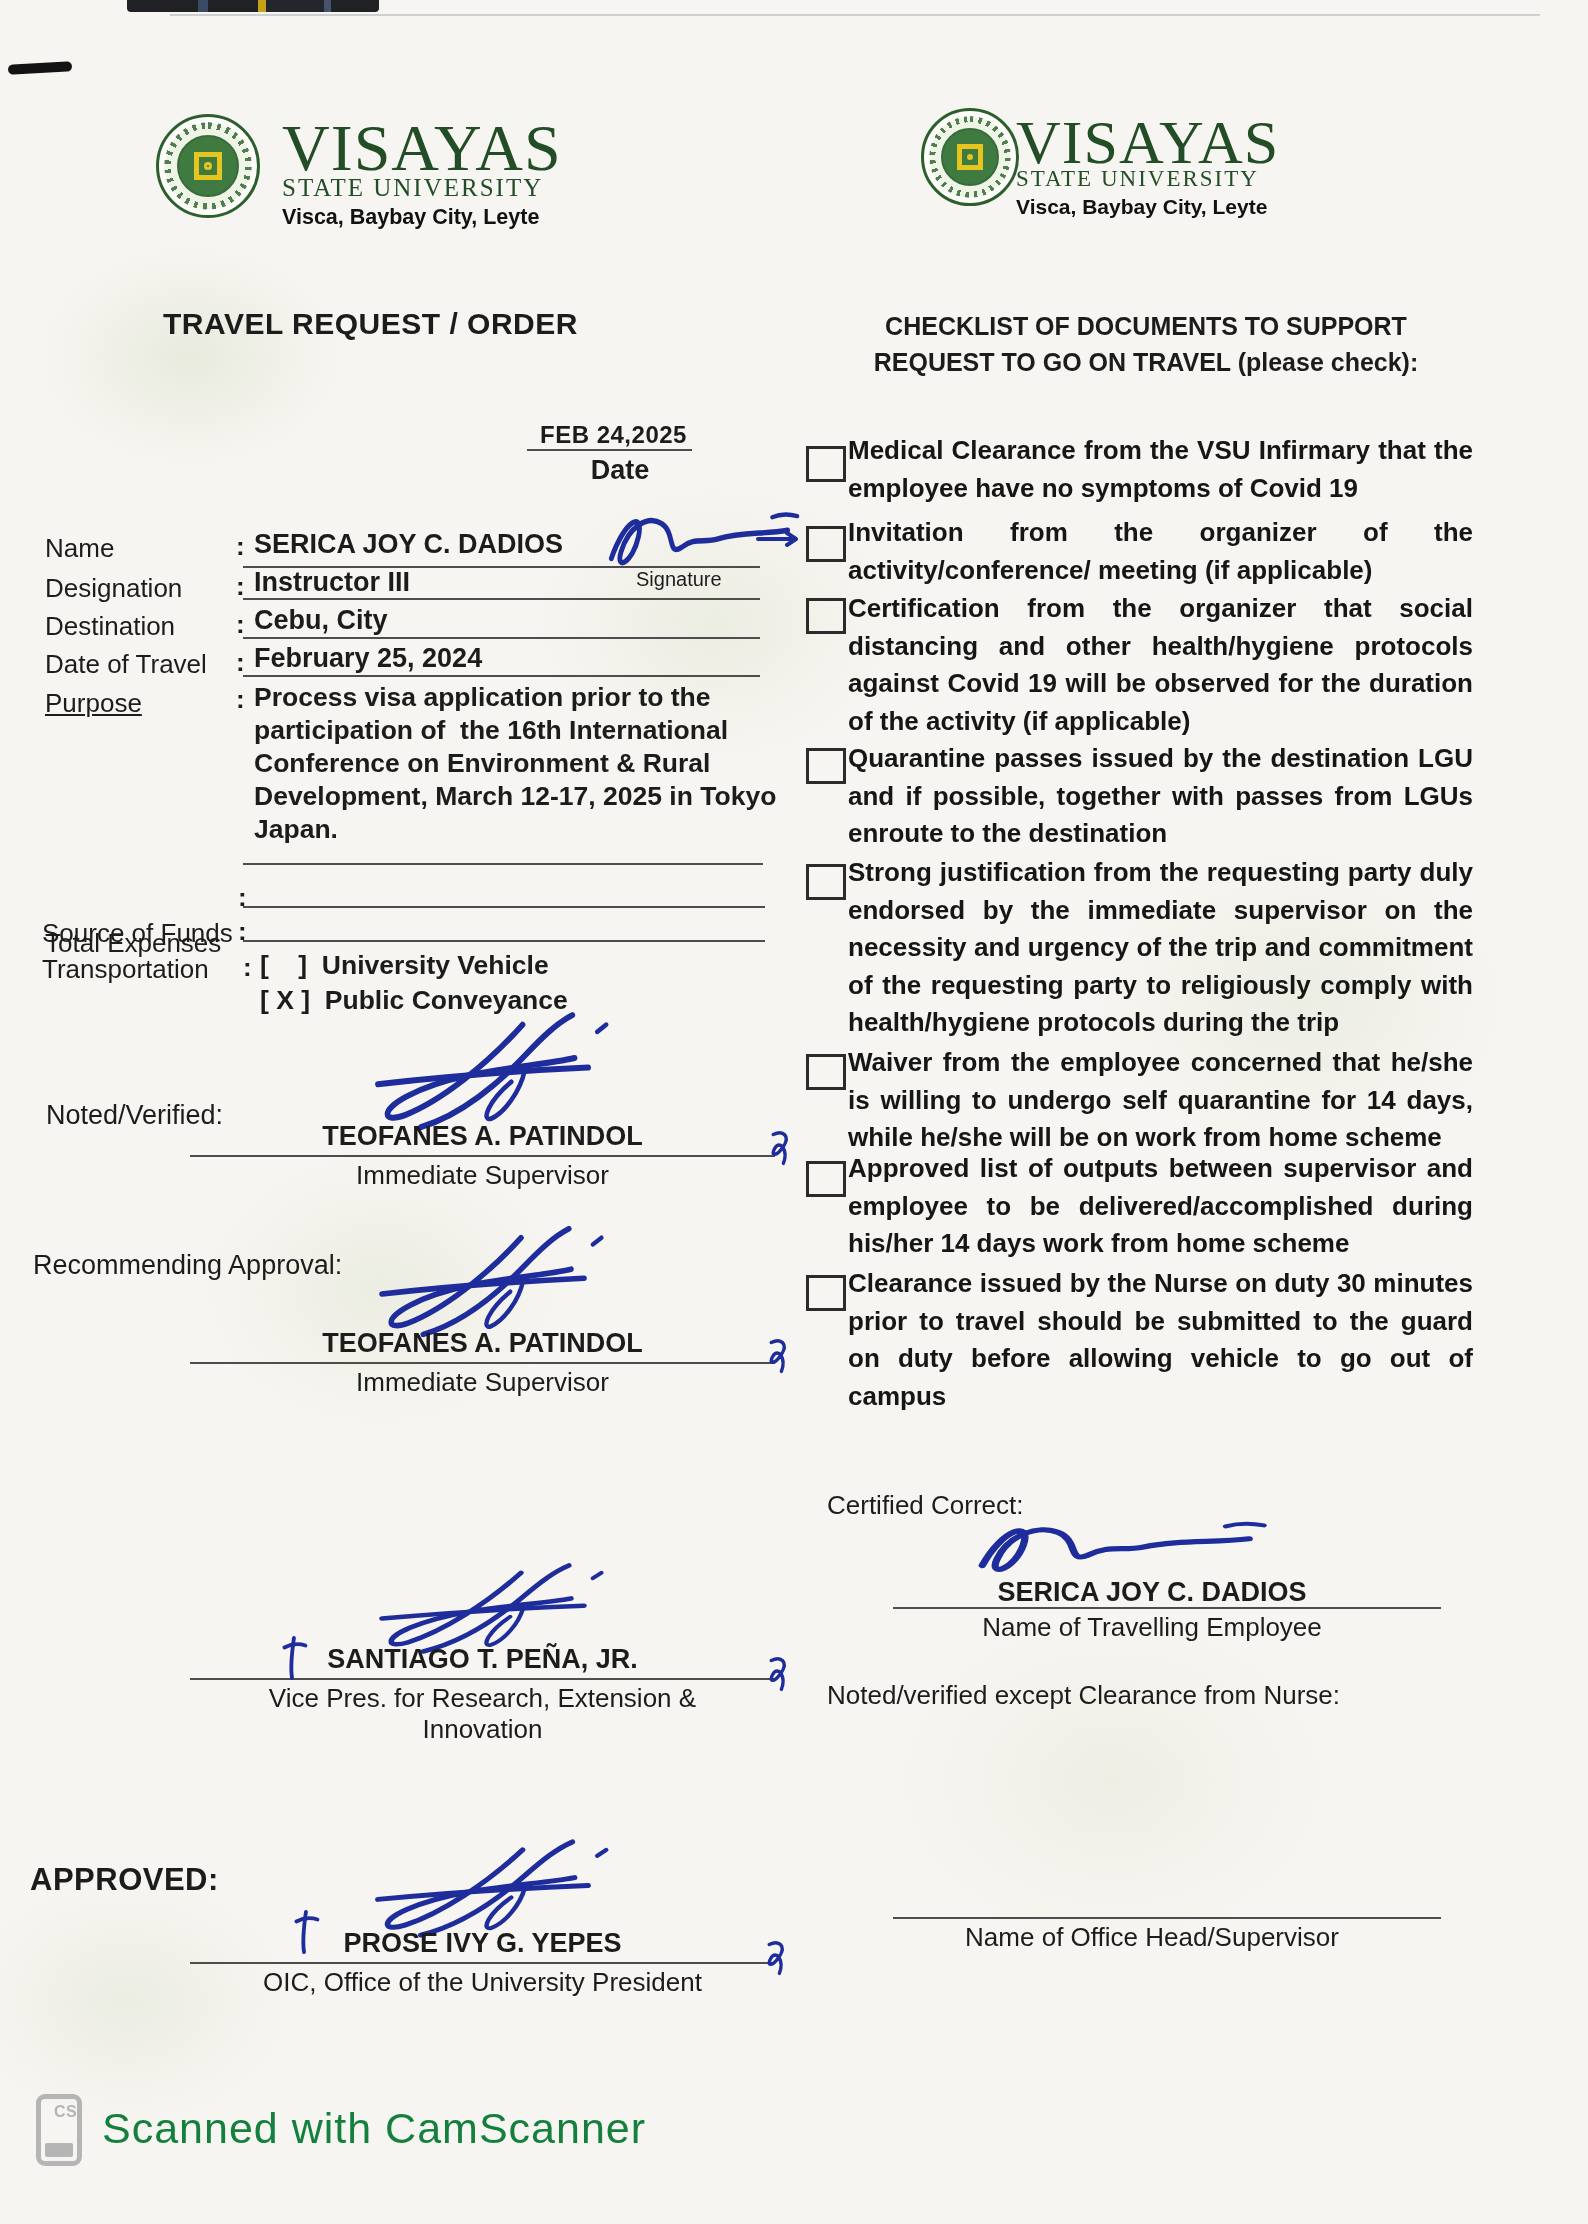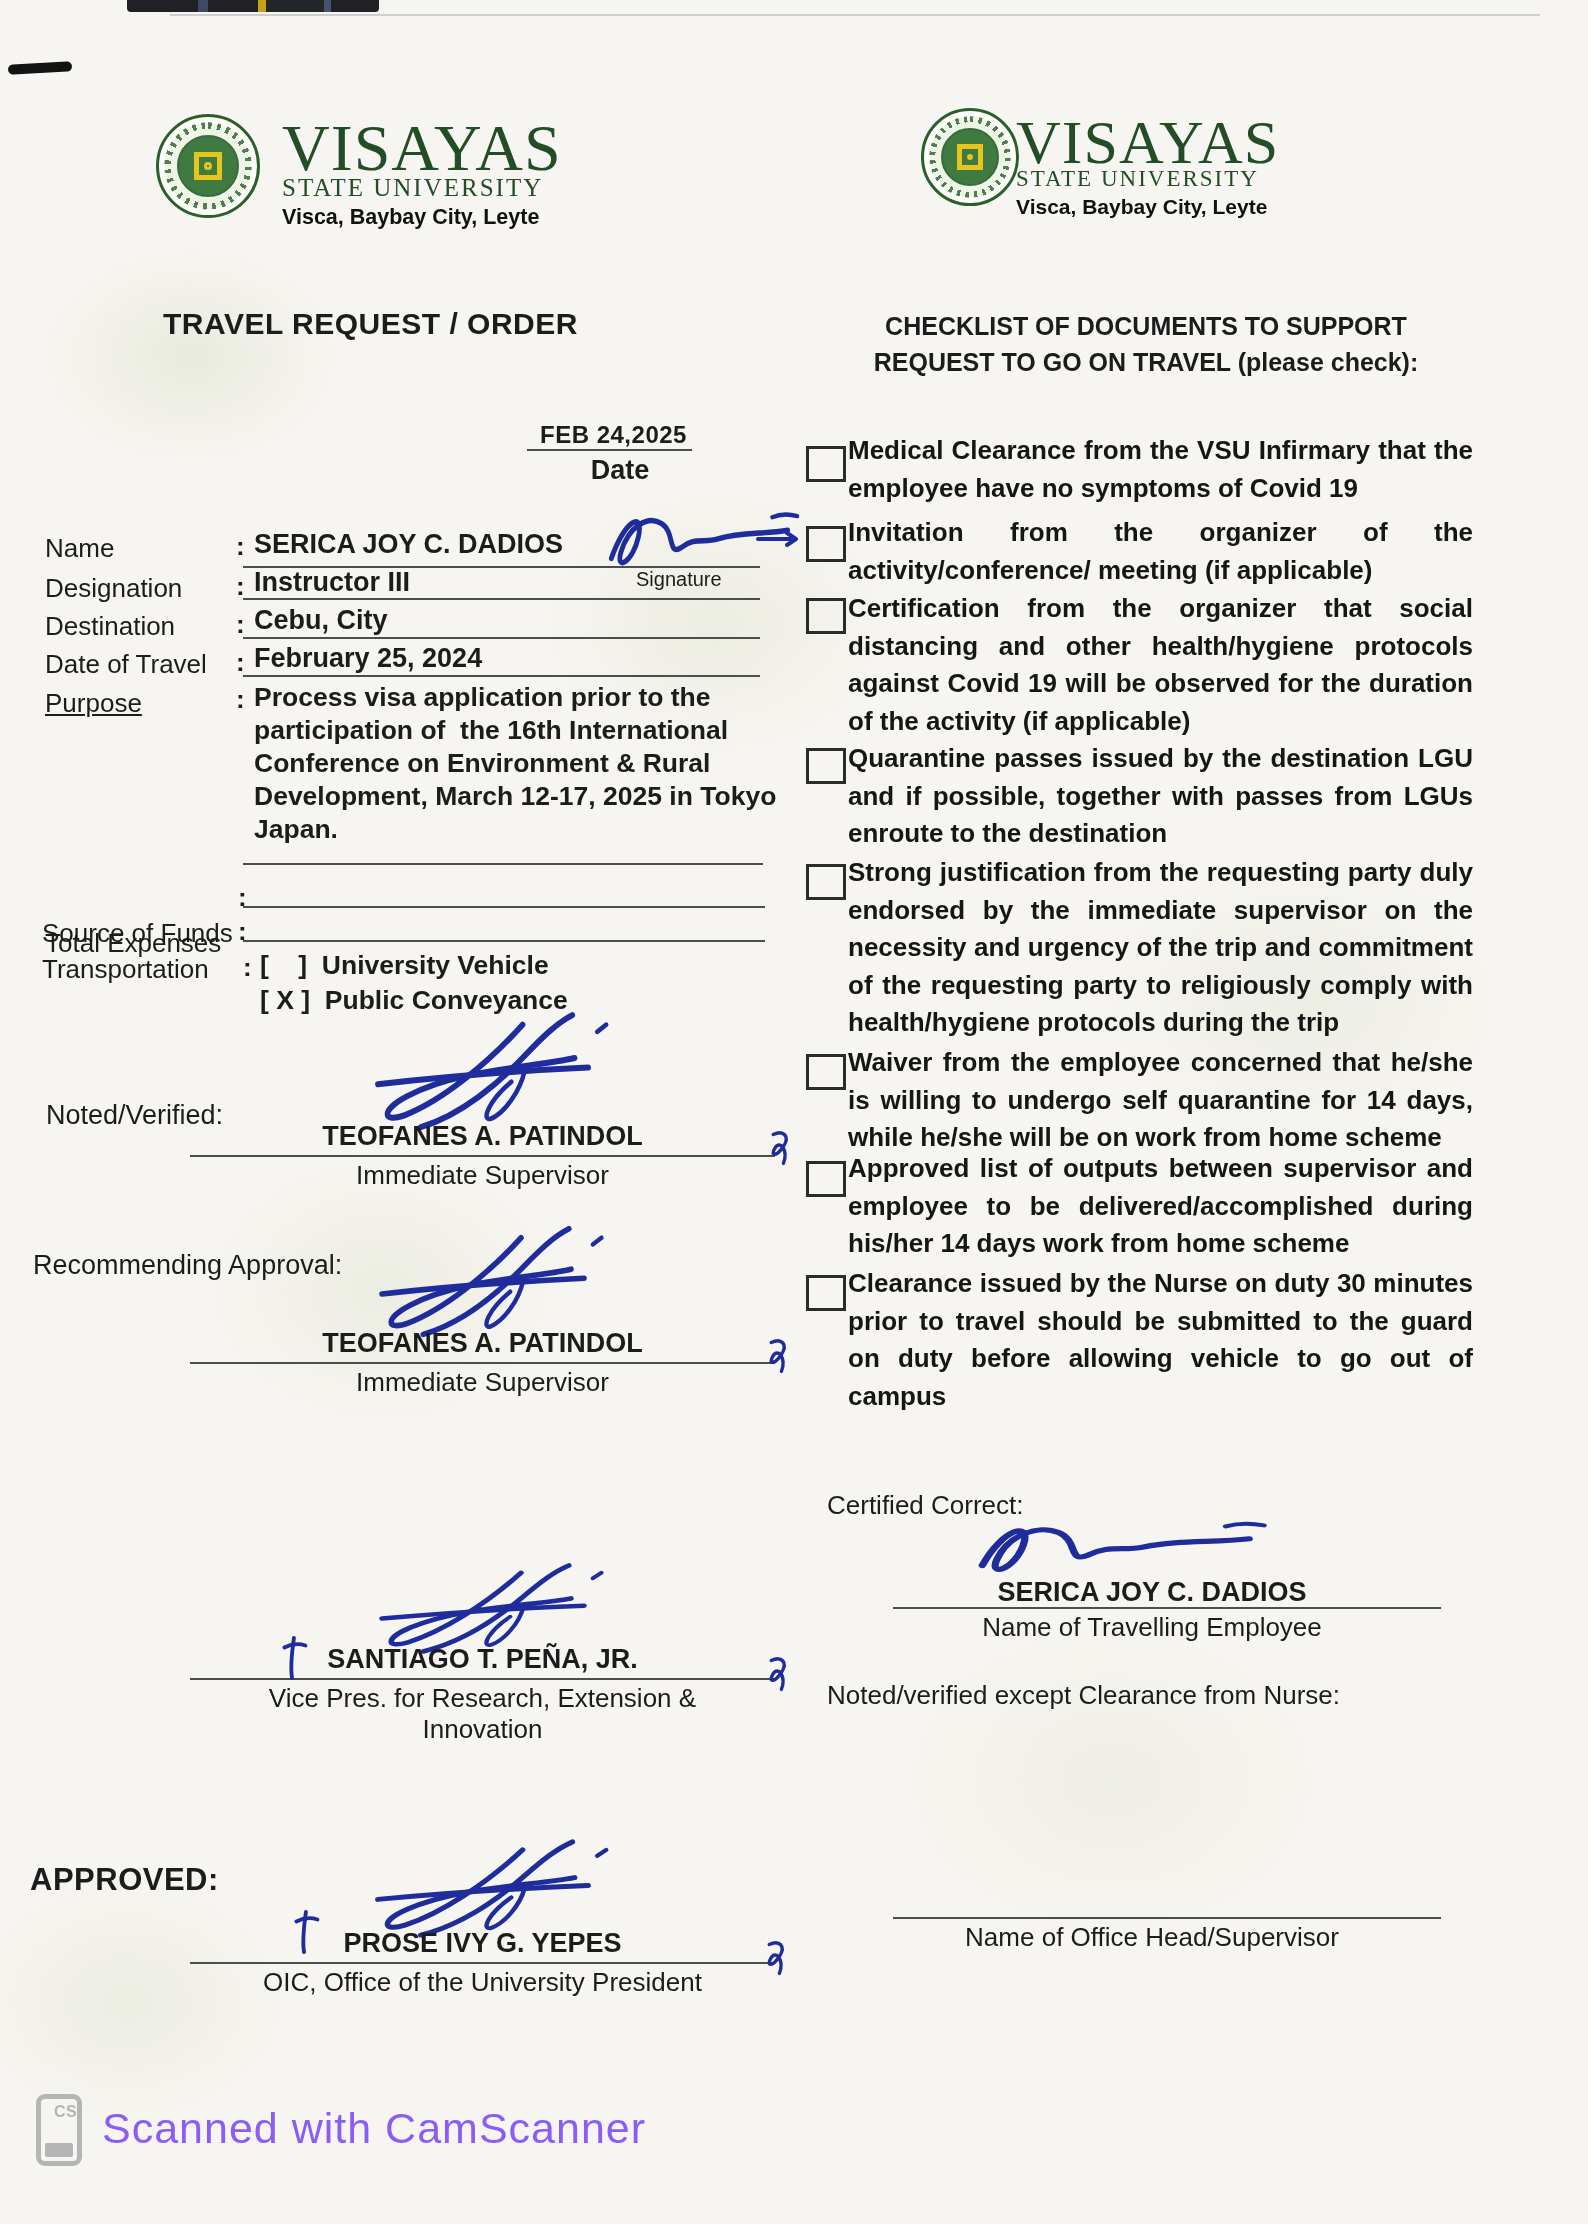--- a/index.html
+++ b/index.html
@@ -57,21 +57,21 @@
   .sigblock .scrawl{display:block;margin:0 auto -12px auto;}
   .sig-name{font-size:27px;font-weight:700;}
   .sigblock .rule{margin-top:3px;}
   .sig-title{font-size:26px;margin-top:3px;font-weight:500;}
   .seclabel{font-size:27px;font-weight:500;}
   .approved{font-size:31px;font-weight:700;letter-spacing:.5px;}
   
   .cs-badge{width:46px;height:72px;border:5px solid #b5b5b5;border-radius:9px;color:#b5b5b5;}
   .cs-badge .cs-txt{font-size:16px;font-weight:700;text-align:center;margin-top:4px;letter-spacing:.5px;padding-left:13px;}
   .cs-badge .cs-bar{position:absolute;left:4px;right:4px;bottom:4px;height:14px;background:#b5b5b5;border-radius:2px;}
-  .wm-text{font-size:43px;color:#8b5cf6;letter-spacing:1px;font-weight:400;}
+  .wm-text{font-size:43px;color:#15803d;letter-spacing:1px;font-weight:400;}
 </style>
 </head>
 <body>
 
 <svg width="0" height="0" style="position:absolute" aria-hidden="true">
   <defs>
     <g id="sig-big" stroke="#1e2d9b" fill="none" stroke-linecap="round">
       <path stroke-width="5" d="M150 14 C118 48 78 78 46 90 C26 97 24 86 48 74 C94 51 160 50 196 42"></path>
       <path stroke-width="5" d="M22 64 C80 58 160 52 208 50"></path>
       <path stroke-width="5" d="M60 100 C96 90 130 62 152 40 C168 24 180 13 194 6"></path>

